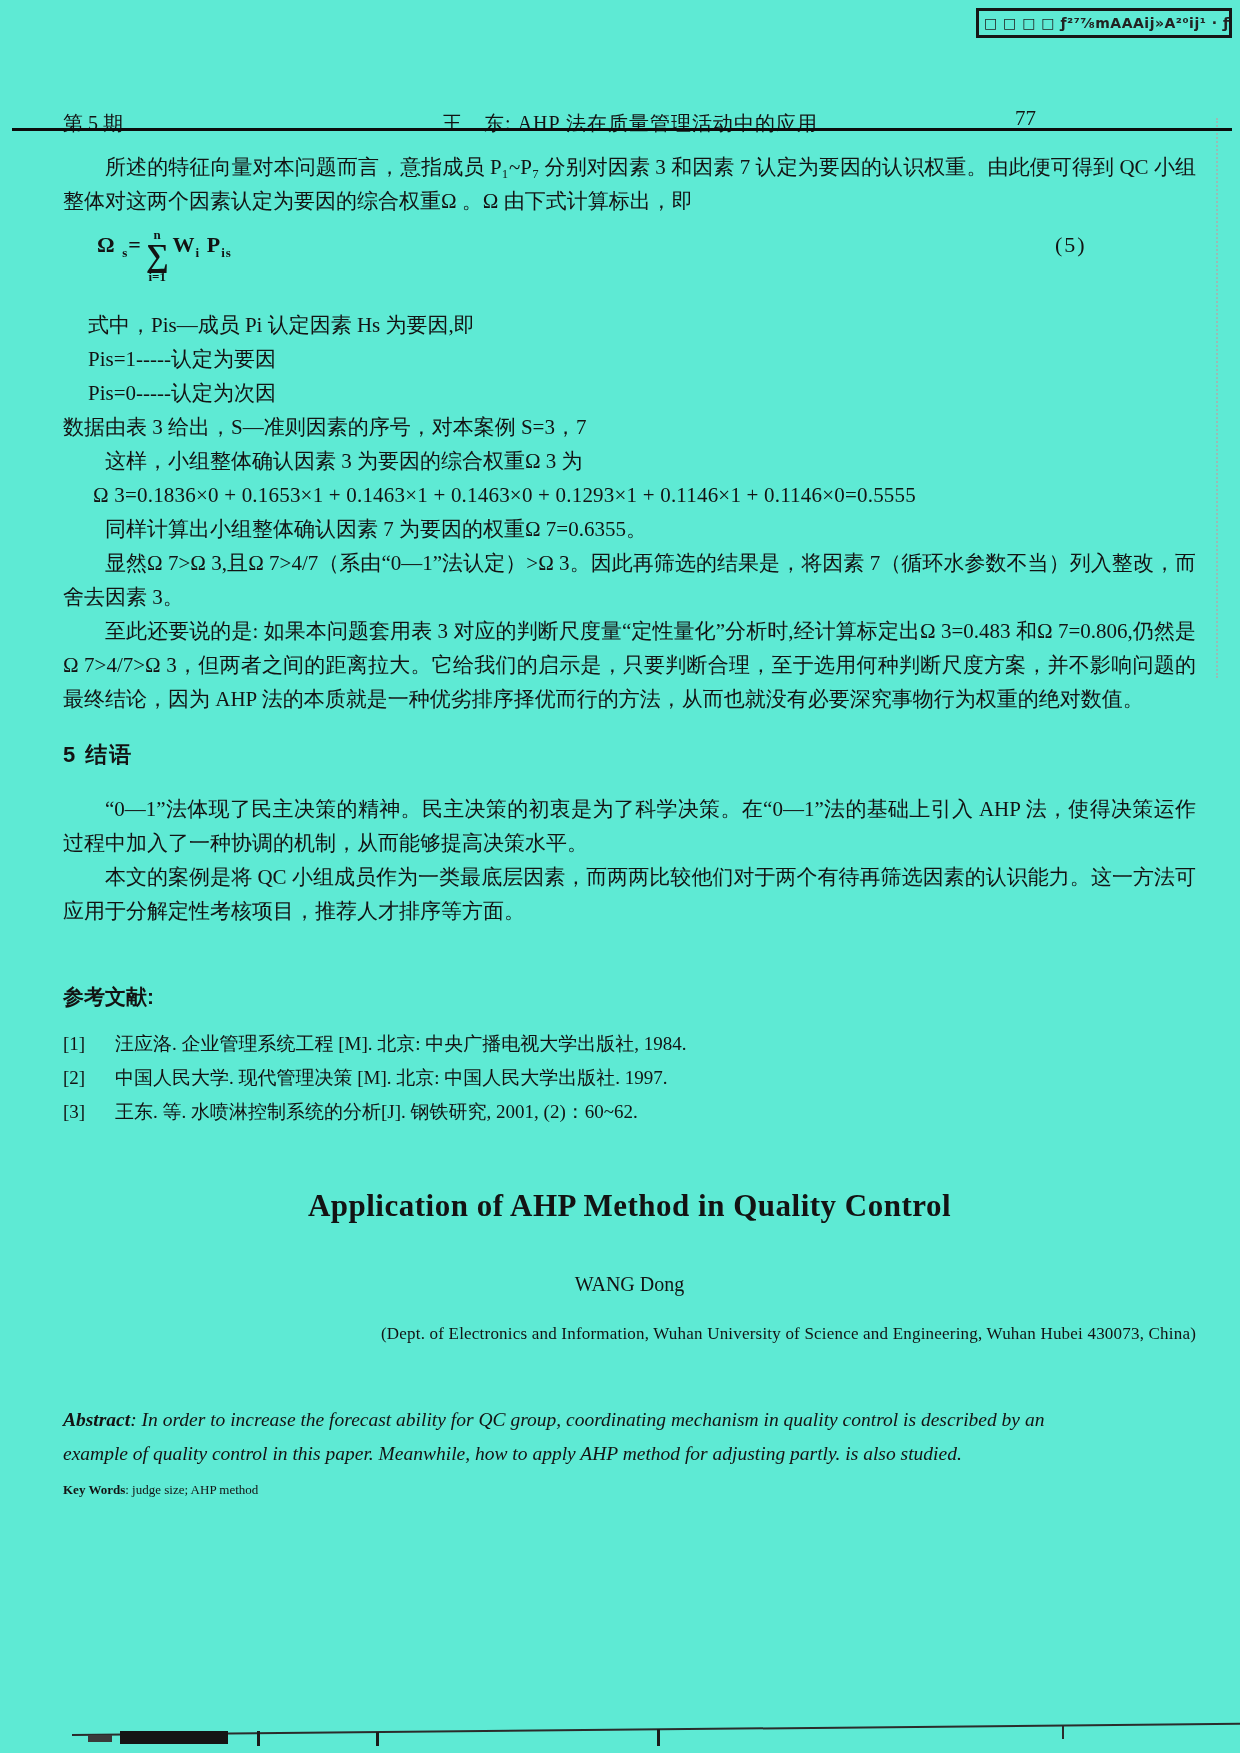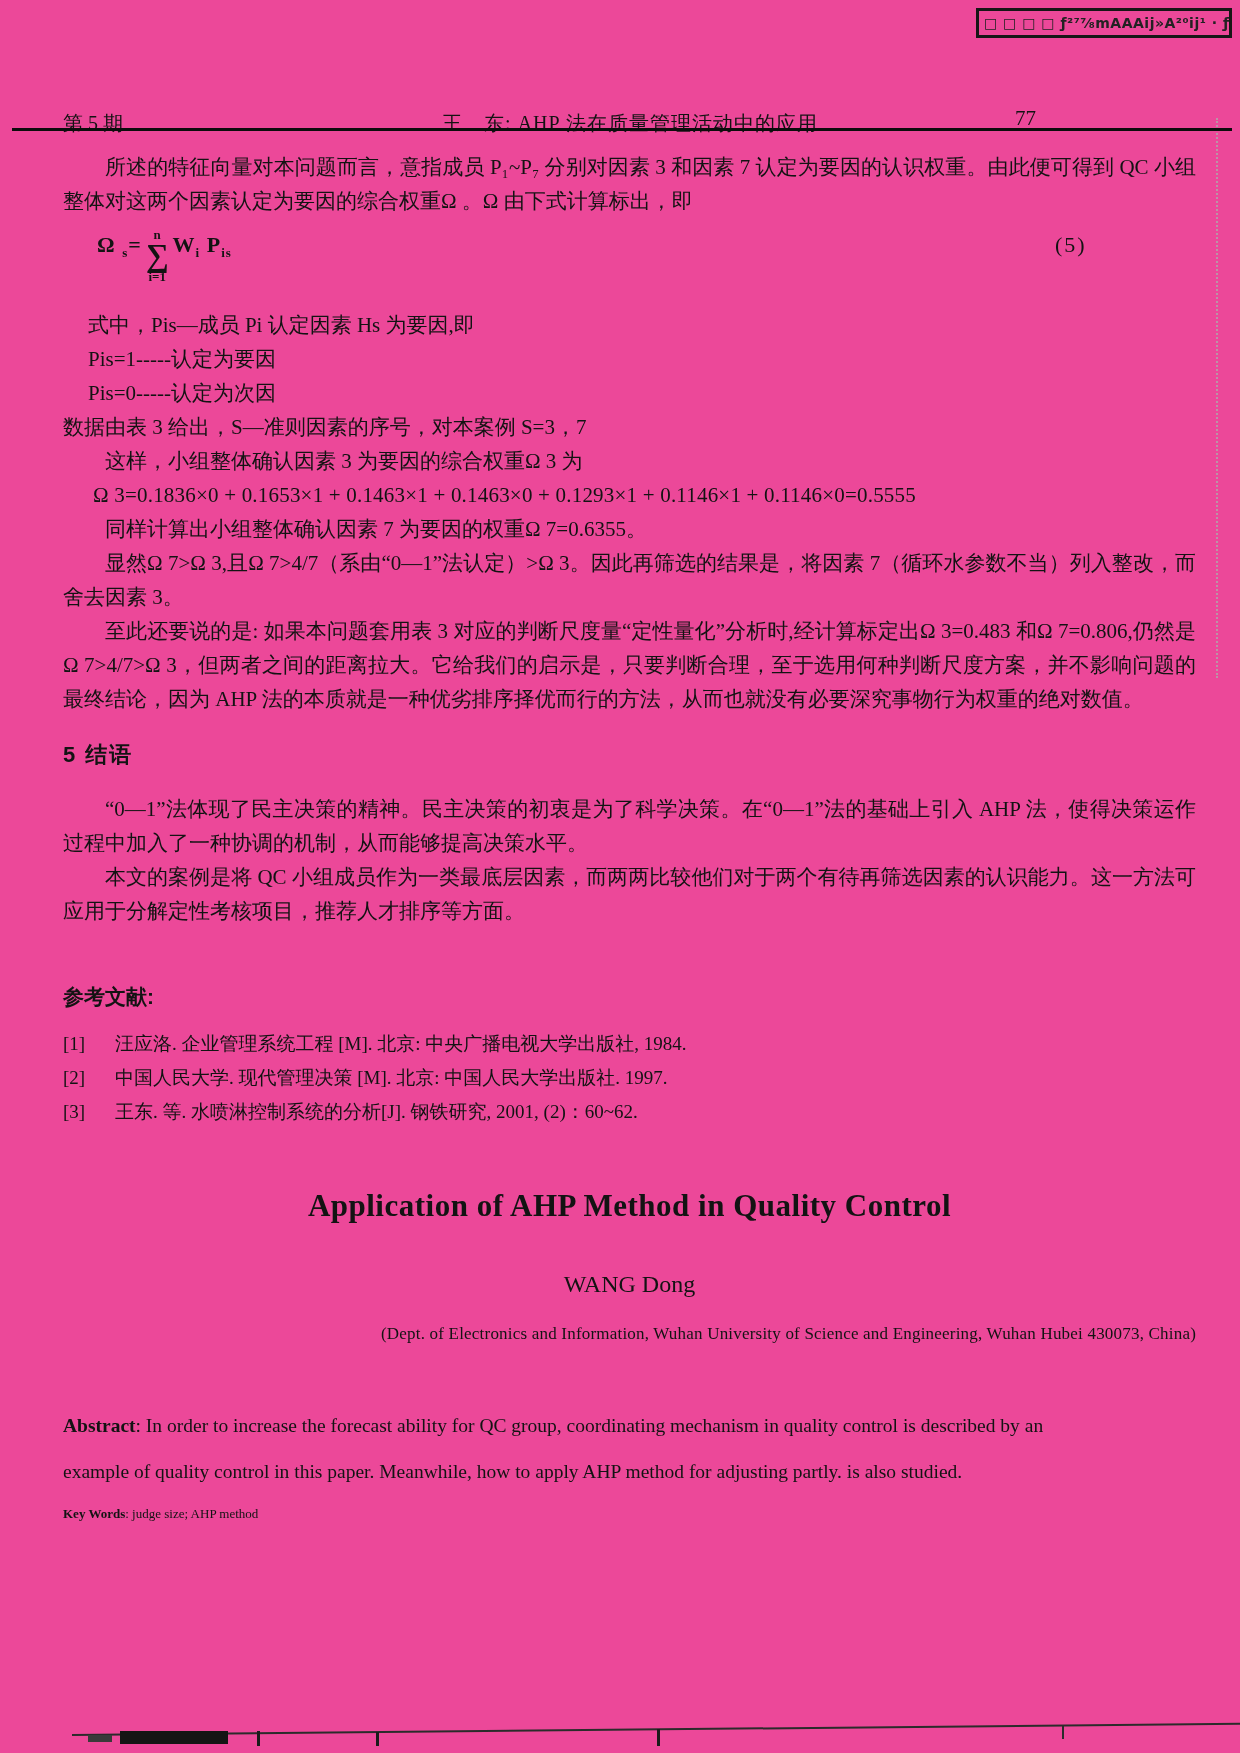--- a/index.html
+++ b/index.html
@@ -2,21 +2,21 @@
 <html><head>
 <meta charset="utf-8">
 <style>
   * { margin: 0; padding: 0; box-sizing: border-box; }
   html, body { background: #e8e8e6; }
   .page {
     position: relative;
     width: 1240px;
     height: 1753px;
     margin: 0 auto;
-    background: #ec4899;
+    background: #5eead4;
     font-family: "Liberation Serif", serif;
     color: #131313;
     overflow: hidden;
   }
   
   .stamp {
     position: absolute;
     top: 8px;
     left: 976px;
     width: 256px;
@@ -106,23 +106,23 @@
   .ref-item { display: flex; font-size: 19px; line-height: 31px; margin-bottom: 3px; text-align: left; }
   .ref-num { width: 52px; flex: 0 0 52px; }
   
   .en-title {
     margin-top: 62px;
     text-align: center;
     font-size: 31px;
     font-weight: bold;
     letter-spacing: 0.5px;
   }
-  .en-author { margin-top: 44px; text-align: center; font-size: 24px; }
+  .en-author { margin-top: 44px; text-align: center; font-size: 20px; }
   .en-affil { margin-top: 16px; text-align: right; font-size: 17px; letter-spacing: 0.2px; }
-  .en-abstract { margin-top: 52px; width: 1005px; font-size: 19.5px; line-height: 46px; text-align: left; }
+  .en-abstract { margin-top: 52px; width: 1005px; font-size: 19.5px; line-height: 34px; text-align: left; font-style: italic; }
   .en-keywords { margin-top: 2px; font-size: 13px; line-height: 34px; text-align: left; }
   .b { font-weight: bold; }
   
   .bottom-line {
     position: absolute;
     left: 72px;
     top: 1734px;
     width: 1180px;
     border-top: 2px solid #2b2b2b;
     transform: rotate(-0.55deg);

